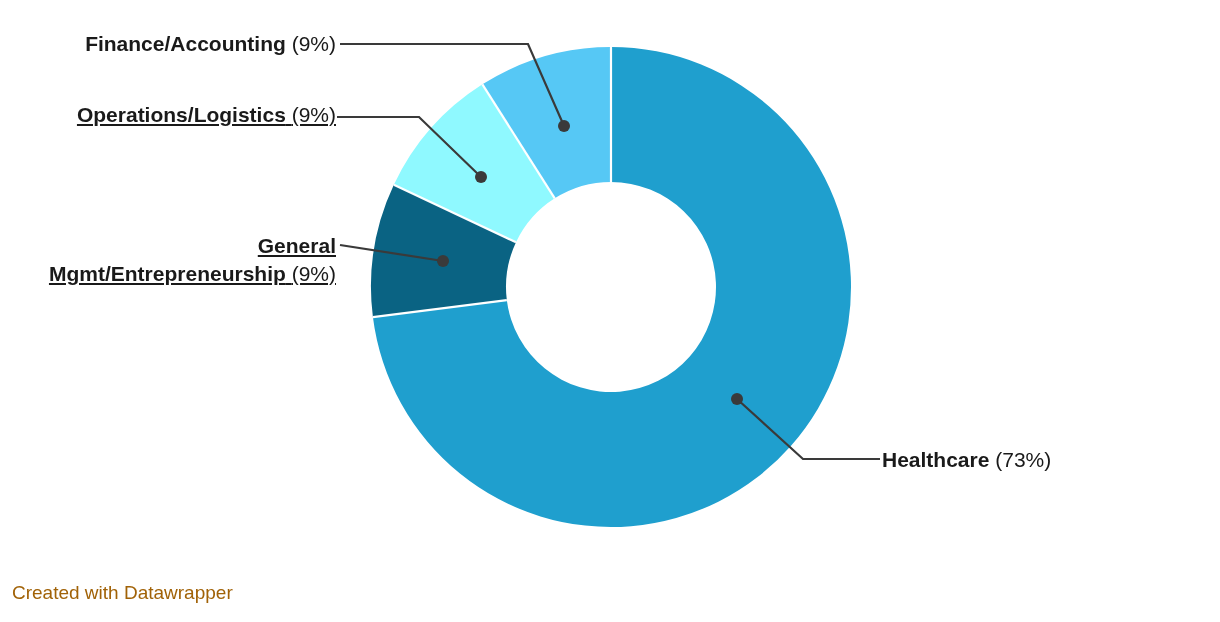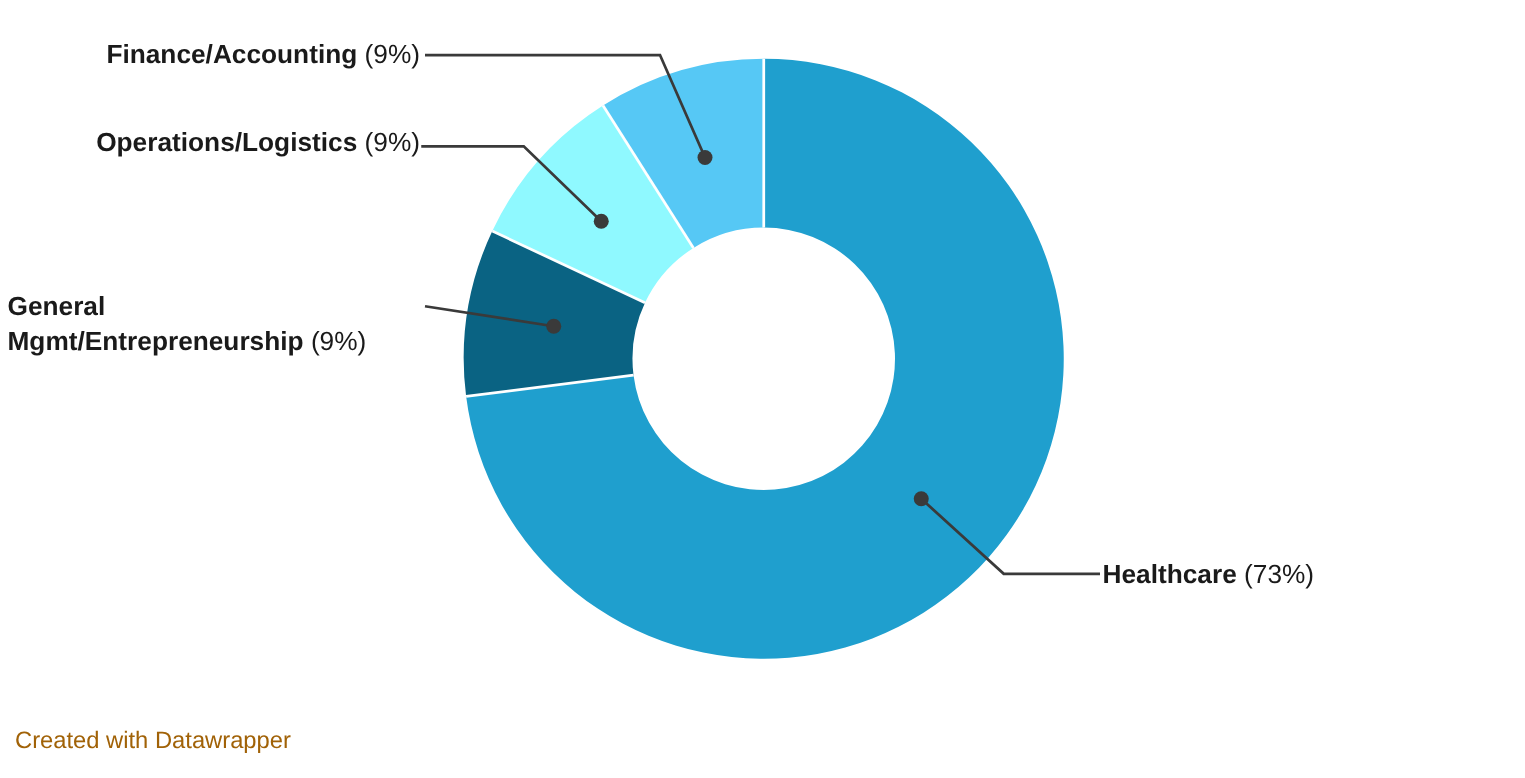--- a/index.html
+++ b/index.html
@@ -29,36 +29,38 @@
     color: #1a1a1a;
     line-height: 1.32;
     white-space: nowrap;
   }
   .label .cat {
     font-weight: bold;
   }
   .label .pct {
     font-weight: normal;
   }
-  .label-right { }
+  .label-right { text-align: right; }
   .label-left  { text-align: center; }
   .label-wrap  { white-space: normal; }
 
   #label-finance {
     right: 884px;
     top: 30px;
   }
   #label-operations {
     right: 884px;
     top: 101px;
+    text-decoration: underline;
   }
   #label-general {
     right: 884px;
     top: 232px;
     width: 330px;
+    text-decoration: underline;
   }
   #label-healthcare {
     left: 882px;
     top: 446px;
   }
 
   #footer-credit {
     position: absolute;
     left: 12px;
     top: 582px;

